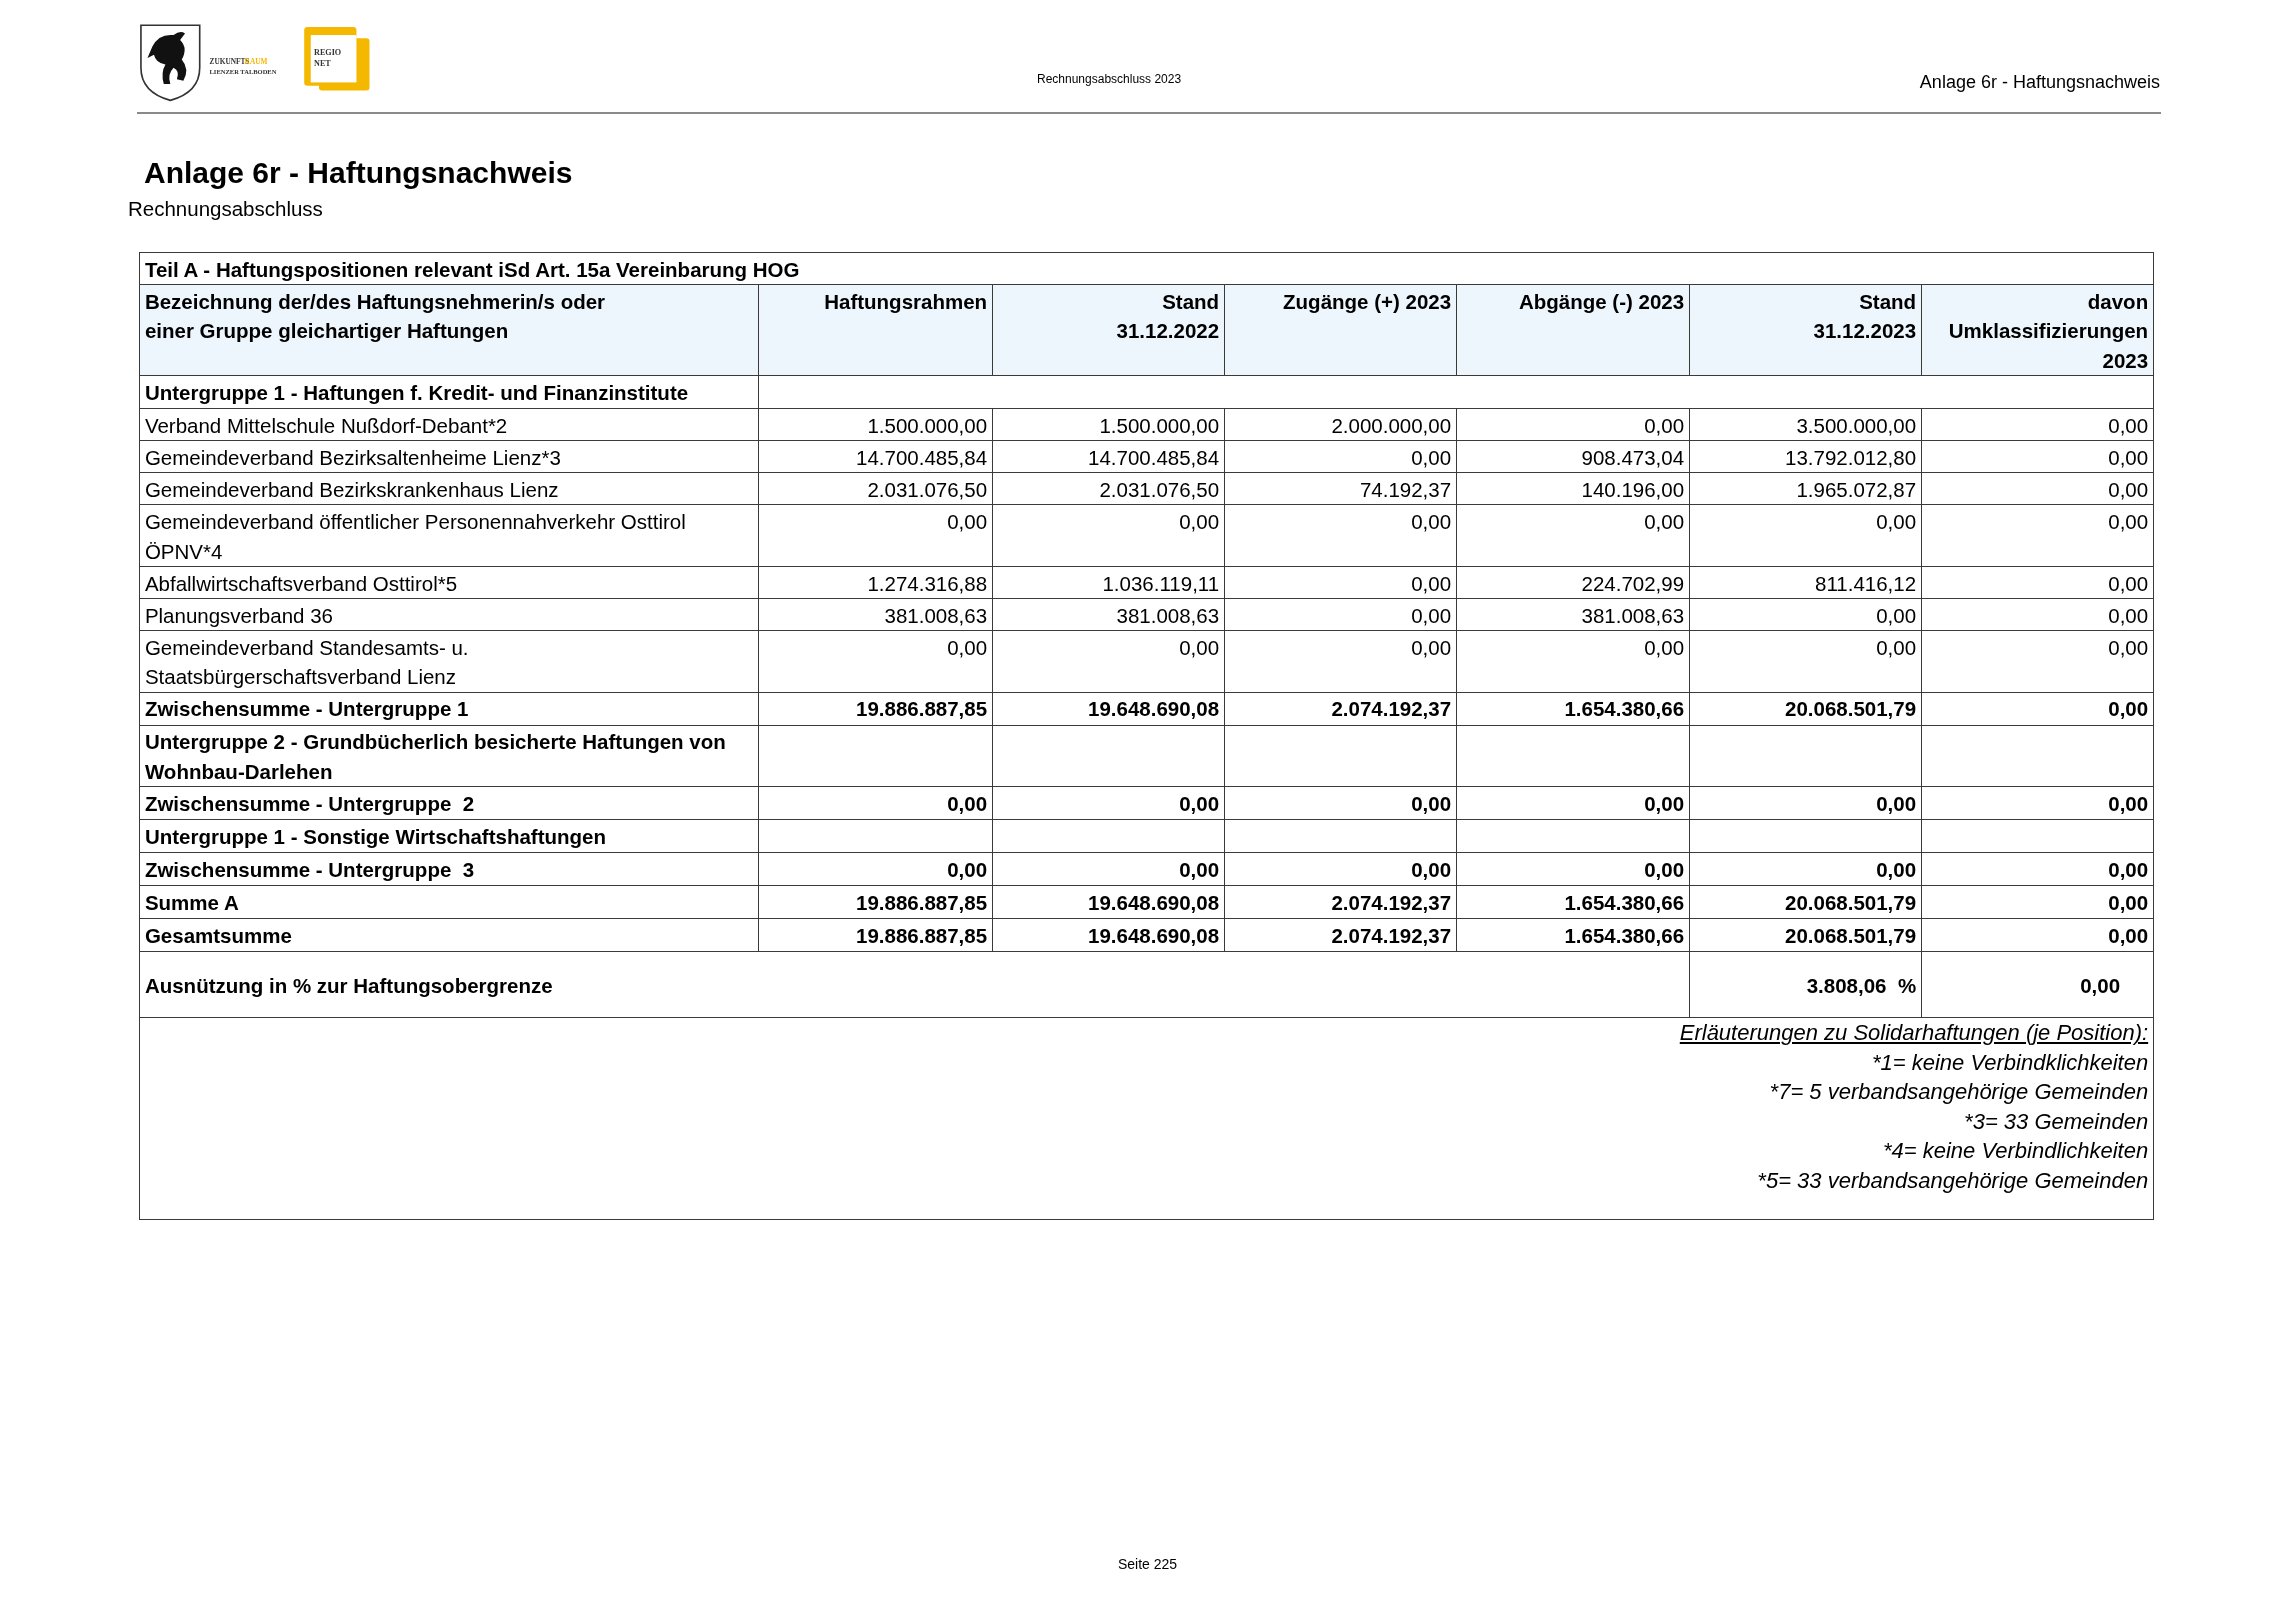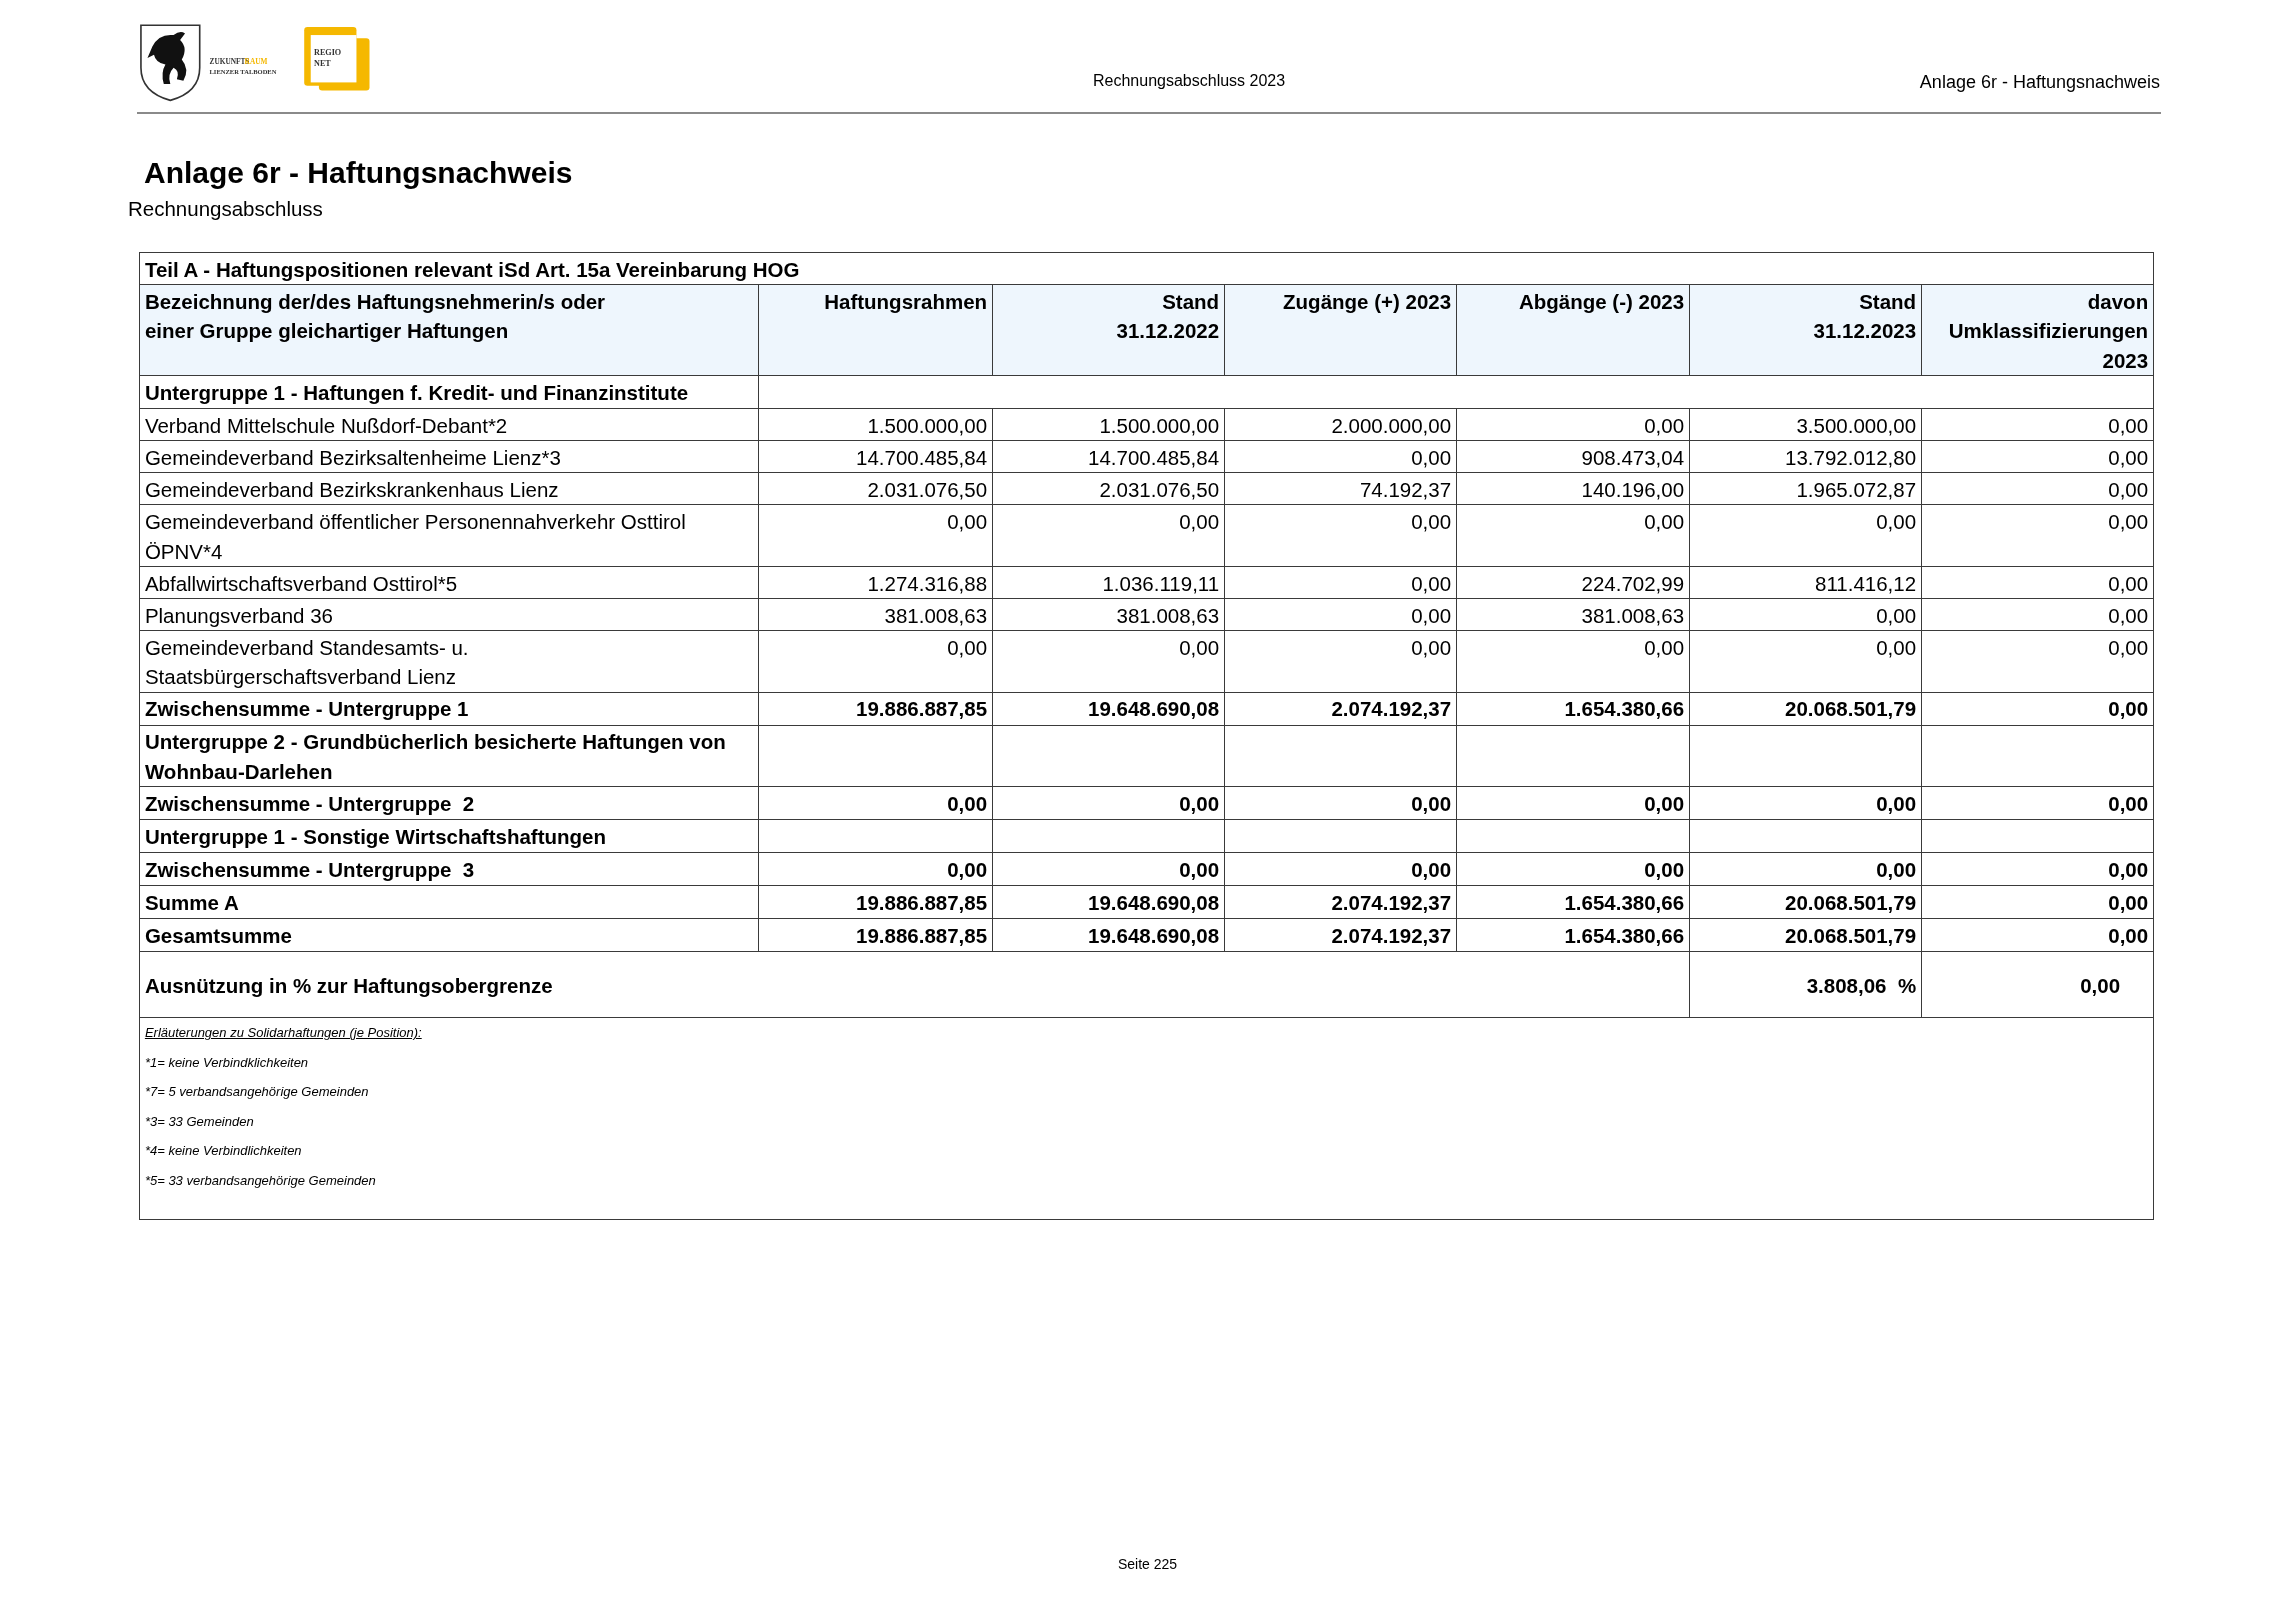--- a/index.html
+++ b/index.html
@@ -1,33 +1,33 @@
 <!DOCTYPE html>
 <html style="font-size:13px"><head>
 <meta charset="utf-8">
 <style>
   html, body { margin:0; padding:0; background:#fff; }
   body { width:2295px; height:1623px; position:relative; overflow:hidden;
          font-family:"Liberation Sans", sans-serif; color:#000; }
   .logo { position:absolute; left:137px; top:22px; width:234px; height:80px; }
-  .hdr-center { position:absolute; left:1093px; top:72px; font-size:16px; }
+  .hdr-center { position:absolute; left:1037px; top:72px; font-size:12px; }
   .hdr-right { position:absolute; right:135px; top:72px; font-size:18px; }
   .hdr-line { position:absolute; left:137px; top:112px; width:2024px; height:1.6px; background:#8a8a8a; }
   .title { position:absolute; left:144px; top:156px; font-size:30px; font-weight:bold; }
   .subtitle { position:absolute; left:128px; top:197px; font-size:20.5px; }
 
   table.grid { position:absolute; left:139px; top:252px; border-collapse:collapse; table-layout:fixed; width:2013px; font-size:20.5px; }
   table.grid td { border:1.6px solid #3a3a3a; padding:1.6px 4.9px 0 4.9px; vertical-align:top; line-height:29.5px; overflow:hidden; white-space:nowrap; }
   table.grid td.num { text-align:right; }
   .b td { font-weight:bold; }
   td.b { font-weight:bold; }
   .hdr td { background:#eef6fd; font-weight:bold; }
   .wrap { white-space:normal !important;margin-left:32px; }
   .small { font-size:16.4px; line-height:22px; }
-  .notes { font-style:italic; font-size:13px; line-height:30px; }
+  .notes { font-style:italic; font-size:22px; line-height:30px;text-align:right; }
   .notes .nh { text-decoration:underline; }
   .pageno { position:absolute; left:0; width:2295px; top:1556px; text-align:center; font-size:14px; }
 </style>
 </head>
 <body>
 
 <div class="logo">
   <svg width="234" height="80" viewBox="0 0 285 98">
     <path d="M4 4 H76 V56 Q76 86 40 96 Q4 86 4 56 Z" fill="#fff" stroke="#333" stroke-width="2"></path>
     <path d="M18 30 Q26 14 44 16 Q52 10 58 14 L52 22 Q62 32 54 46 Q64 58 56 72 L48 70 Q52 60 44 56 Q36 64 40 76 L32 76 Q28 62 34 52 Q22 50 20 40 L12 44 Z" fill="#111"></path>

